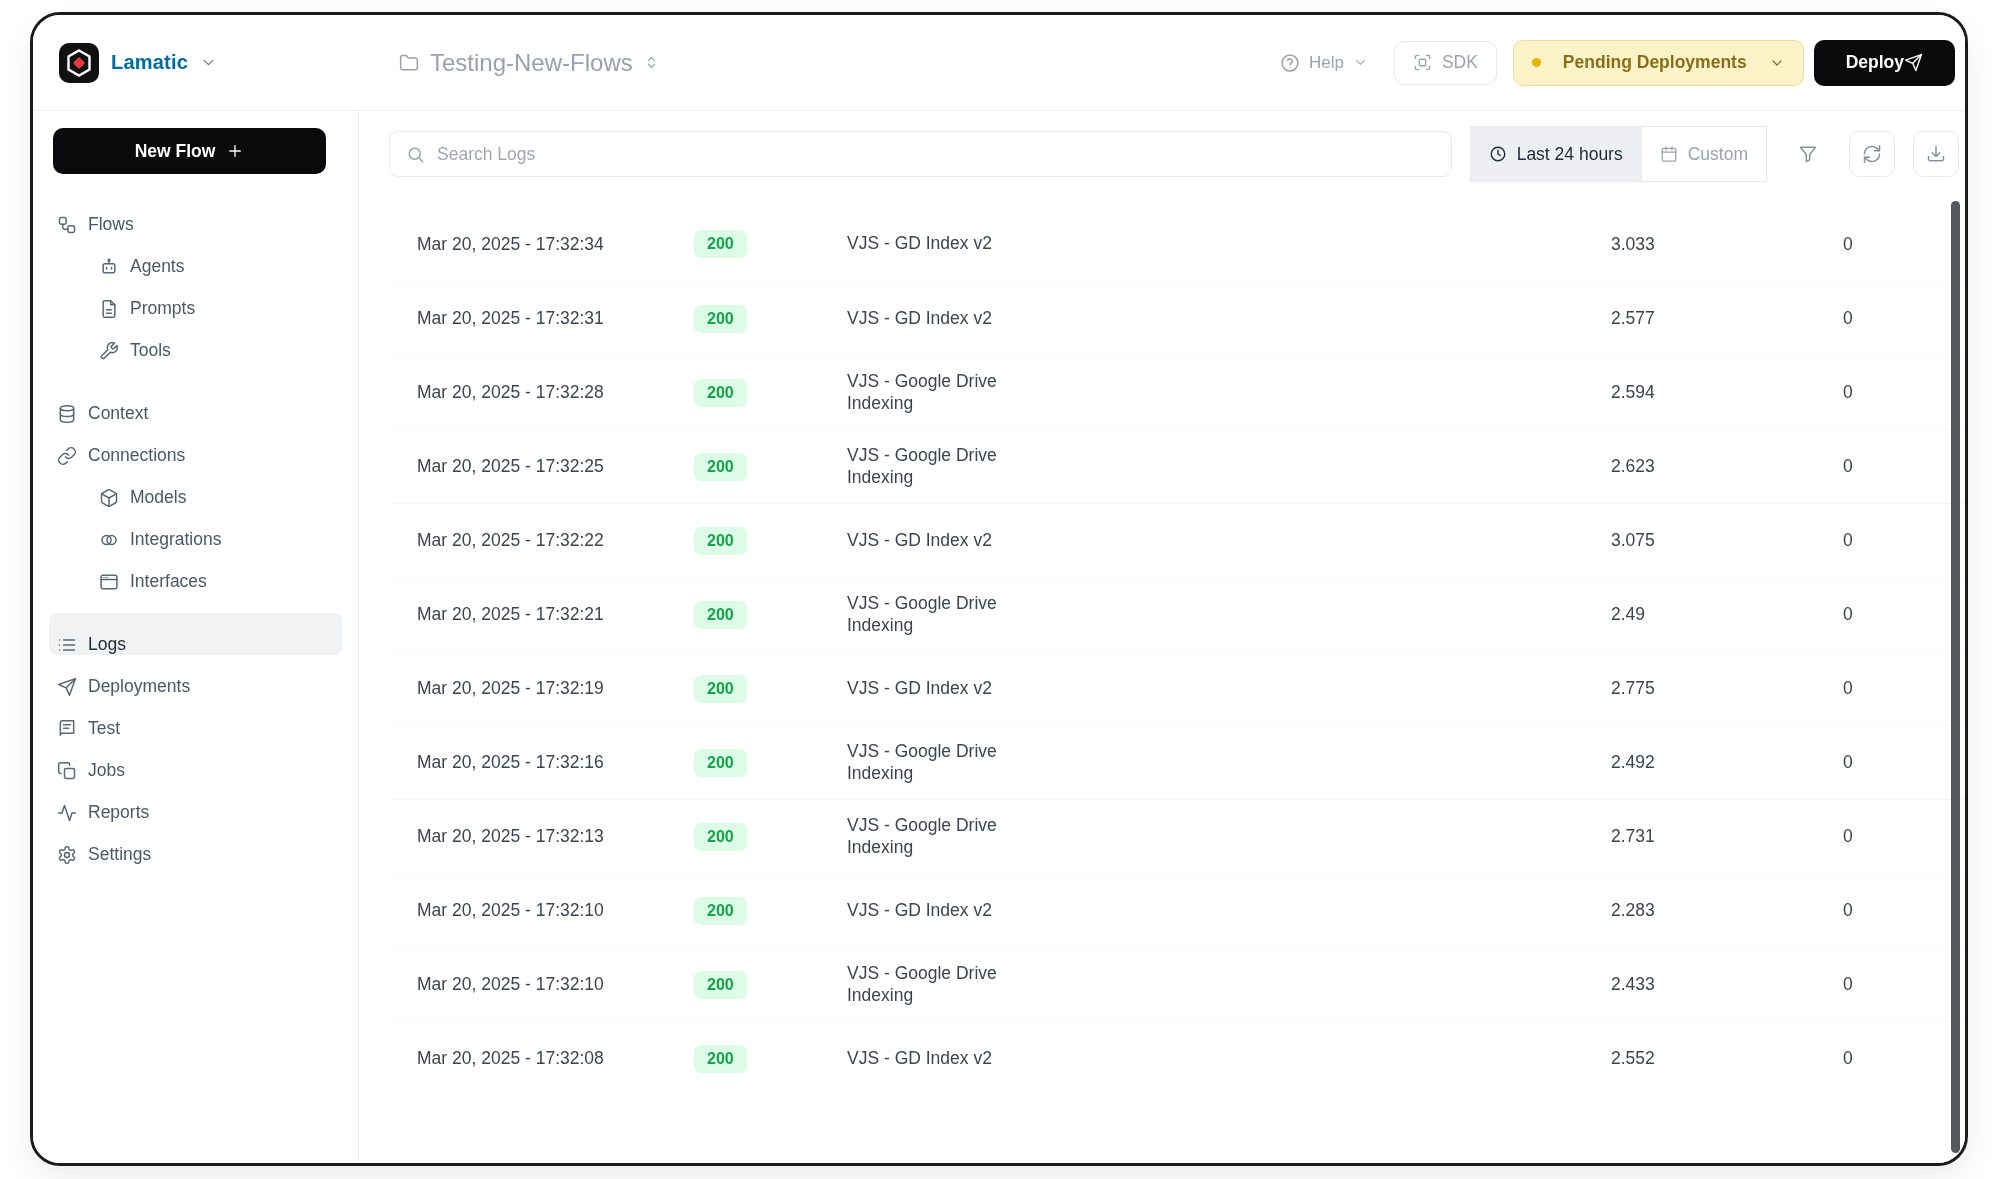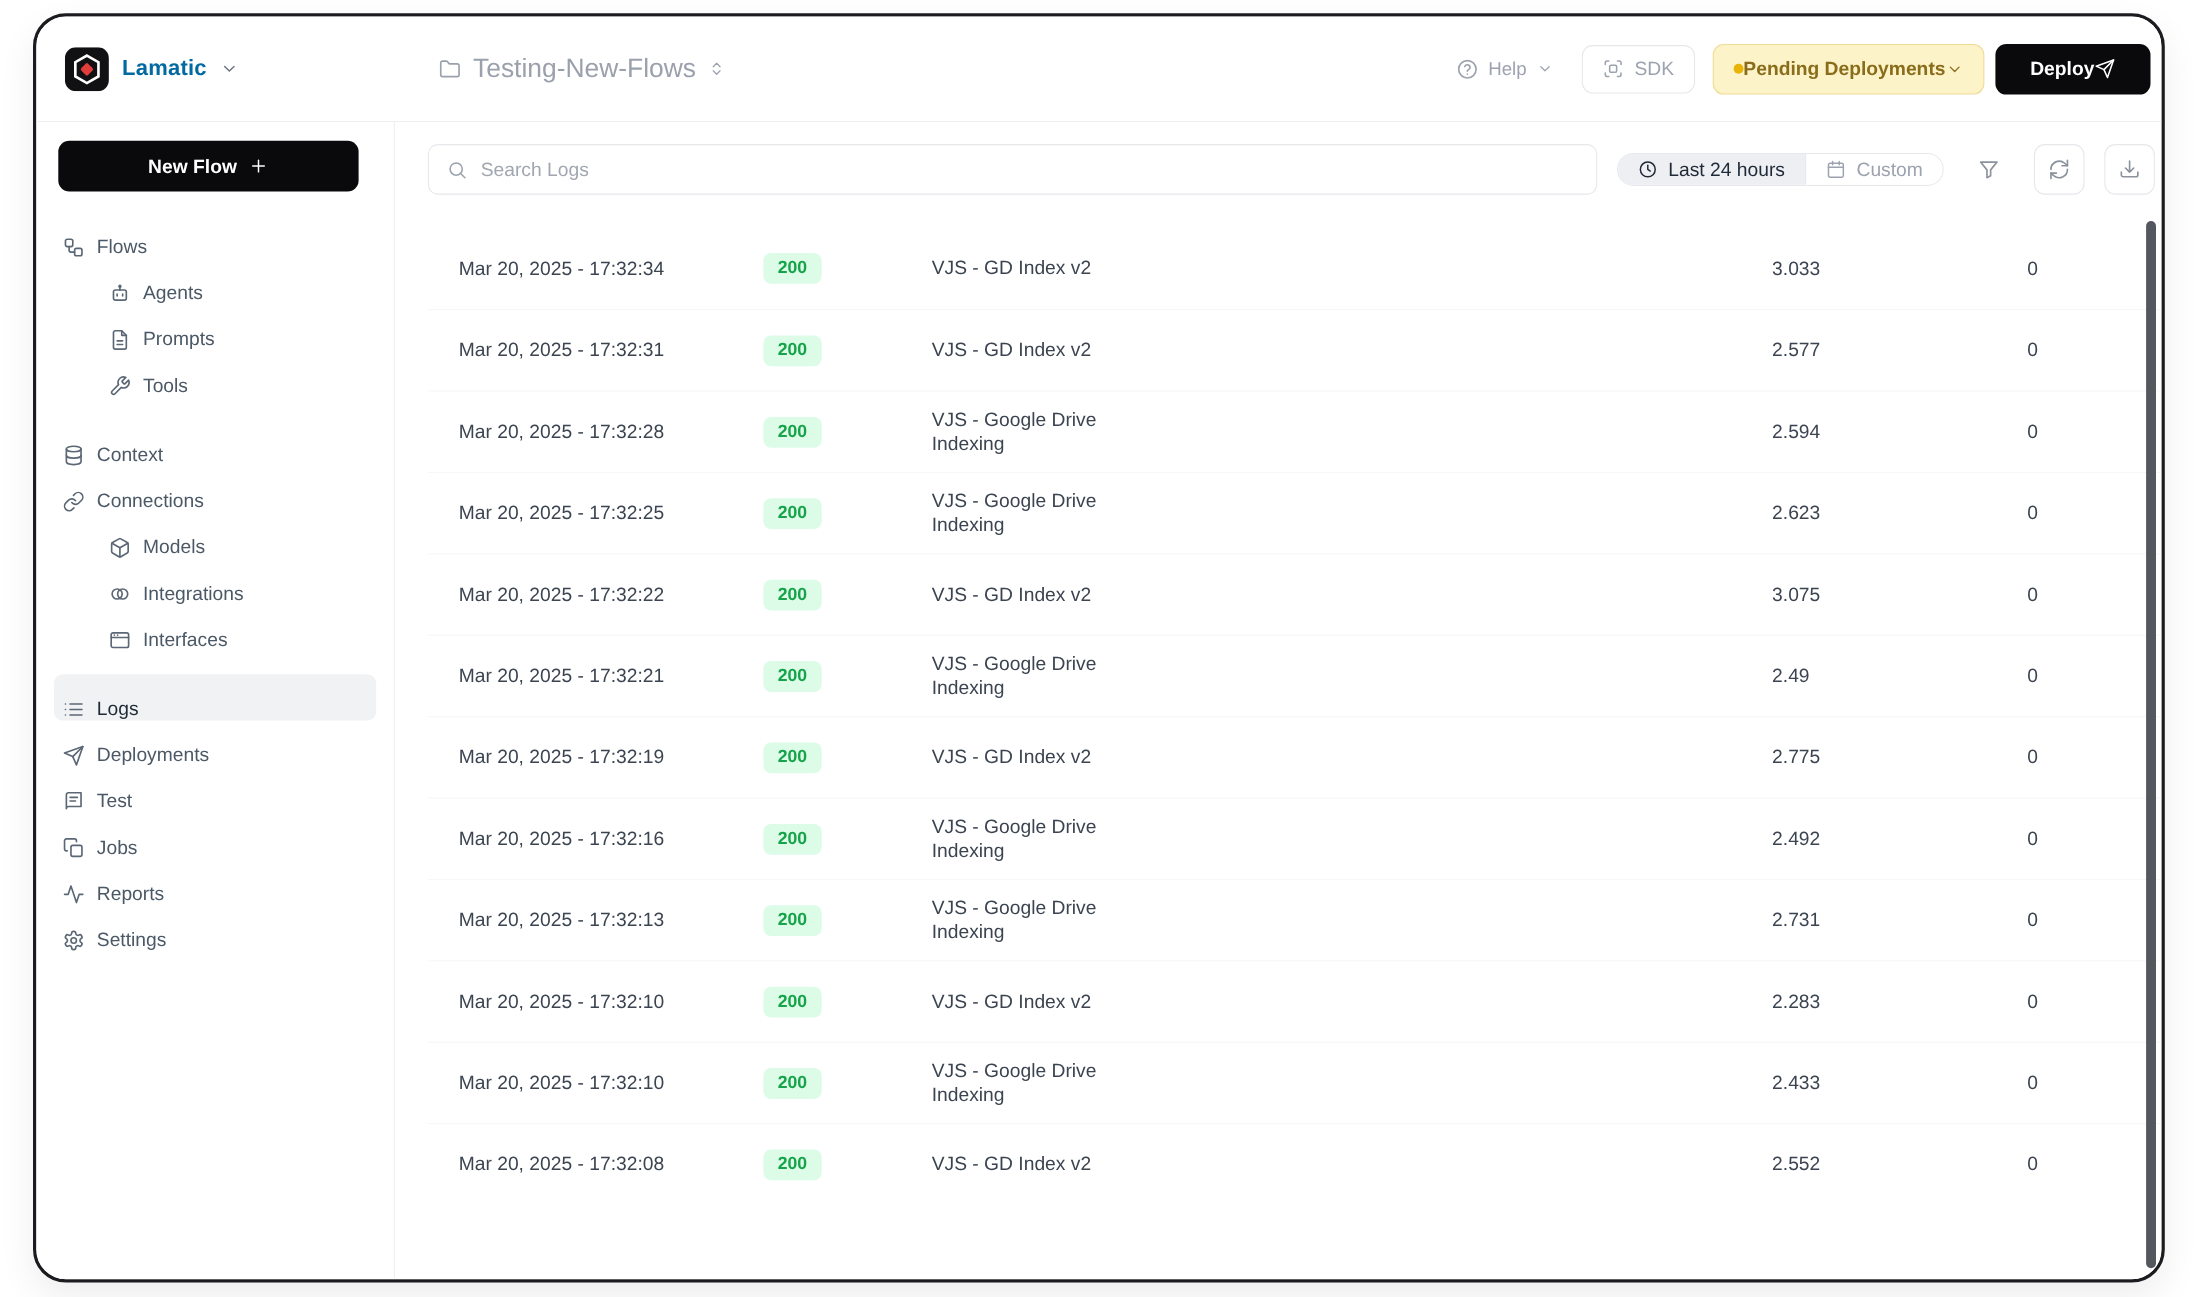--- a/index.html
+++ b/index.html
@@ -14,21 +14,21 @@
   
   .topbar{grid-area:top;display:flex;align-items:center;padding:0 10px 0 26px;border-bottom:1px solid #edeff2;background:#fff}
   .brand{display:flex;align-items:center;gap:12px;width:340px;flex:none;cursor:pointer}
   .brand-name{font-size:20px;font-weight:700;color:#0369a1;letter-spacing:.2px}
   .brand .chev{color:#6b7280}
   .project{display:flex;align-items:center;gap:11px;color:#9aa1ac;font-size:24px;cursor:pointer}
   .top-right{margin-left:auto;display:flex;align-items:center}
   .help{display:flex;align-items:center;gap:9px;color:#9ca3af;font-size:17px;cursor:pointer}
   .btn{display:inline-flex;align-items:center;justify-content:center;border-radius:10px;cursor:pointer;font-size:17.5px;white-space:nowrap}
   .btn-sdk{height:44px;padding:0 18px;margin-left:26px;border:1px solid #e6e8ec;color:#9ca3af;gap:10px;font-weight:500;background:#fff}
-  .btn-pending{height:46px;padding:0 18px;margin-left:16px;background:#fdf3c8;border:1px solid #efdc95;color:#8a6d1b;gap:0;font-weight:600}
+  .btn-pending{height:46px;padding:0 18px;margin-left:16px;background:#fdf3c8;border:1px solid #efdc95;color:#8a6d1b;gap:22px;font-weight:600}
   .dot{width:9px;height:9px;border-radius:50%;background:#eab308}
   .btn-deploy{height:46px;padding:0 32px;margin-left:10px;background:#0a0a0c;color:#fff;font-weight:600}
 
   
   .sidebar{grid-area:side;border-right:1px solid #edeff2;padding:0 16px;background:#fff}
   .new-flow{display:flex;align-items:center;justify-content:center;gap:11px;height:46px;margin:17px 16px 0 4px;
     background:#0a0a0c;color:#fff;border-radius:10px;font-size:17.5px;font-weight:600;cursor:pointer}
   .side-item{display:flex;align-items:flex-end;gap:11px;height:42px;padding-left:8px;border-radius:8px;
     color:#4b5866;font-size:17.5px;cursor:pointer}
   .side-item .icw{color:#5b6775}
@@ -36,21 +36,21 @@
   .side-item.first{margin-top:19px}
   .side-item.sec{margin-top:21px}
   .side-item.active{background:#f0f2f4;color:#1f2937;font-weight:500}
 
   
   .main{grid-area:main;overflow:hidden;position:relative;background:#fff}
   .toolbar{display:flex;align-items:center;gap:18px;height:46px;margin:20px 6px 0 30px}
   .search{flex:1;display:flex;align-items:center;gap:12px;height:46px;border:1px solid #e6e8ec;border-radius:9px;padding:0 16px;color:#9ca3af;background:#fff}
   .search input{border:none;outline:none;flex:1;font-size:17.5px;font-family:inherit;color:#a21caf;background:transparent}
   .search input::placeholder{color:#a0a7b1}
-  .range-group{display:flex;height:30px;border:1px solid #e6e8ec;border-radius:15px;overflow:hidden;flex:none}
+  .range-group{display:flex;height:56px;border:1px solid #e6e8ec;border-radius:0;overflow:hidden;flex:none}
   .range-seg{display:flex;align-items:center;gap:10px;padding:0 18px;font-size:17.5px;cursor:pointer;white-space:nowrap}
   .range-seg.active{background:#edeff2;color:#1f2937;font-weight:500}
   .range-seg.idle{color:#9ca3af;border-left:1px solid #e6e8ec;background:#fff}
   .icon-btn{width:46px;height:46px;border-radius:10px;display:flex;align-items:center;justify-content:center;color:#8b929c;cursor:pointer;flex:none;background:#fff}
   .icon-btn.bordered{border:1px solid #e6e8ec}
 
   .table{margin:30px 0 0 30px}
   .grid-row{display:grid;grid-template-columns:305px 153px 229px 231px 304px 232px 1fr;align-items:center}
   .thead{height:72px}
   .th{font-size:14px;font-weight:600;color:#6e7781;letter-spacing:.5px;text-transform:uppercase}

